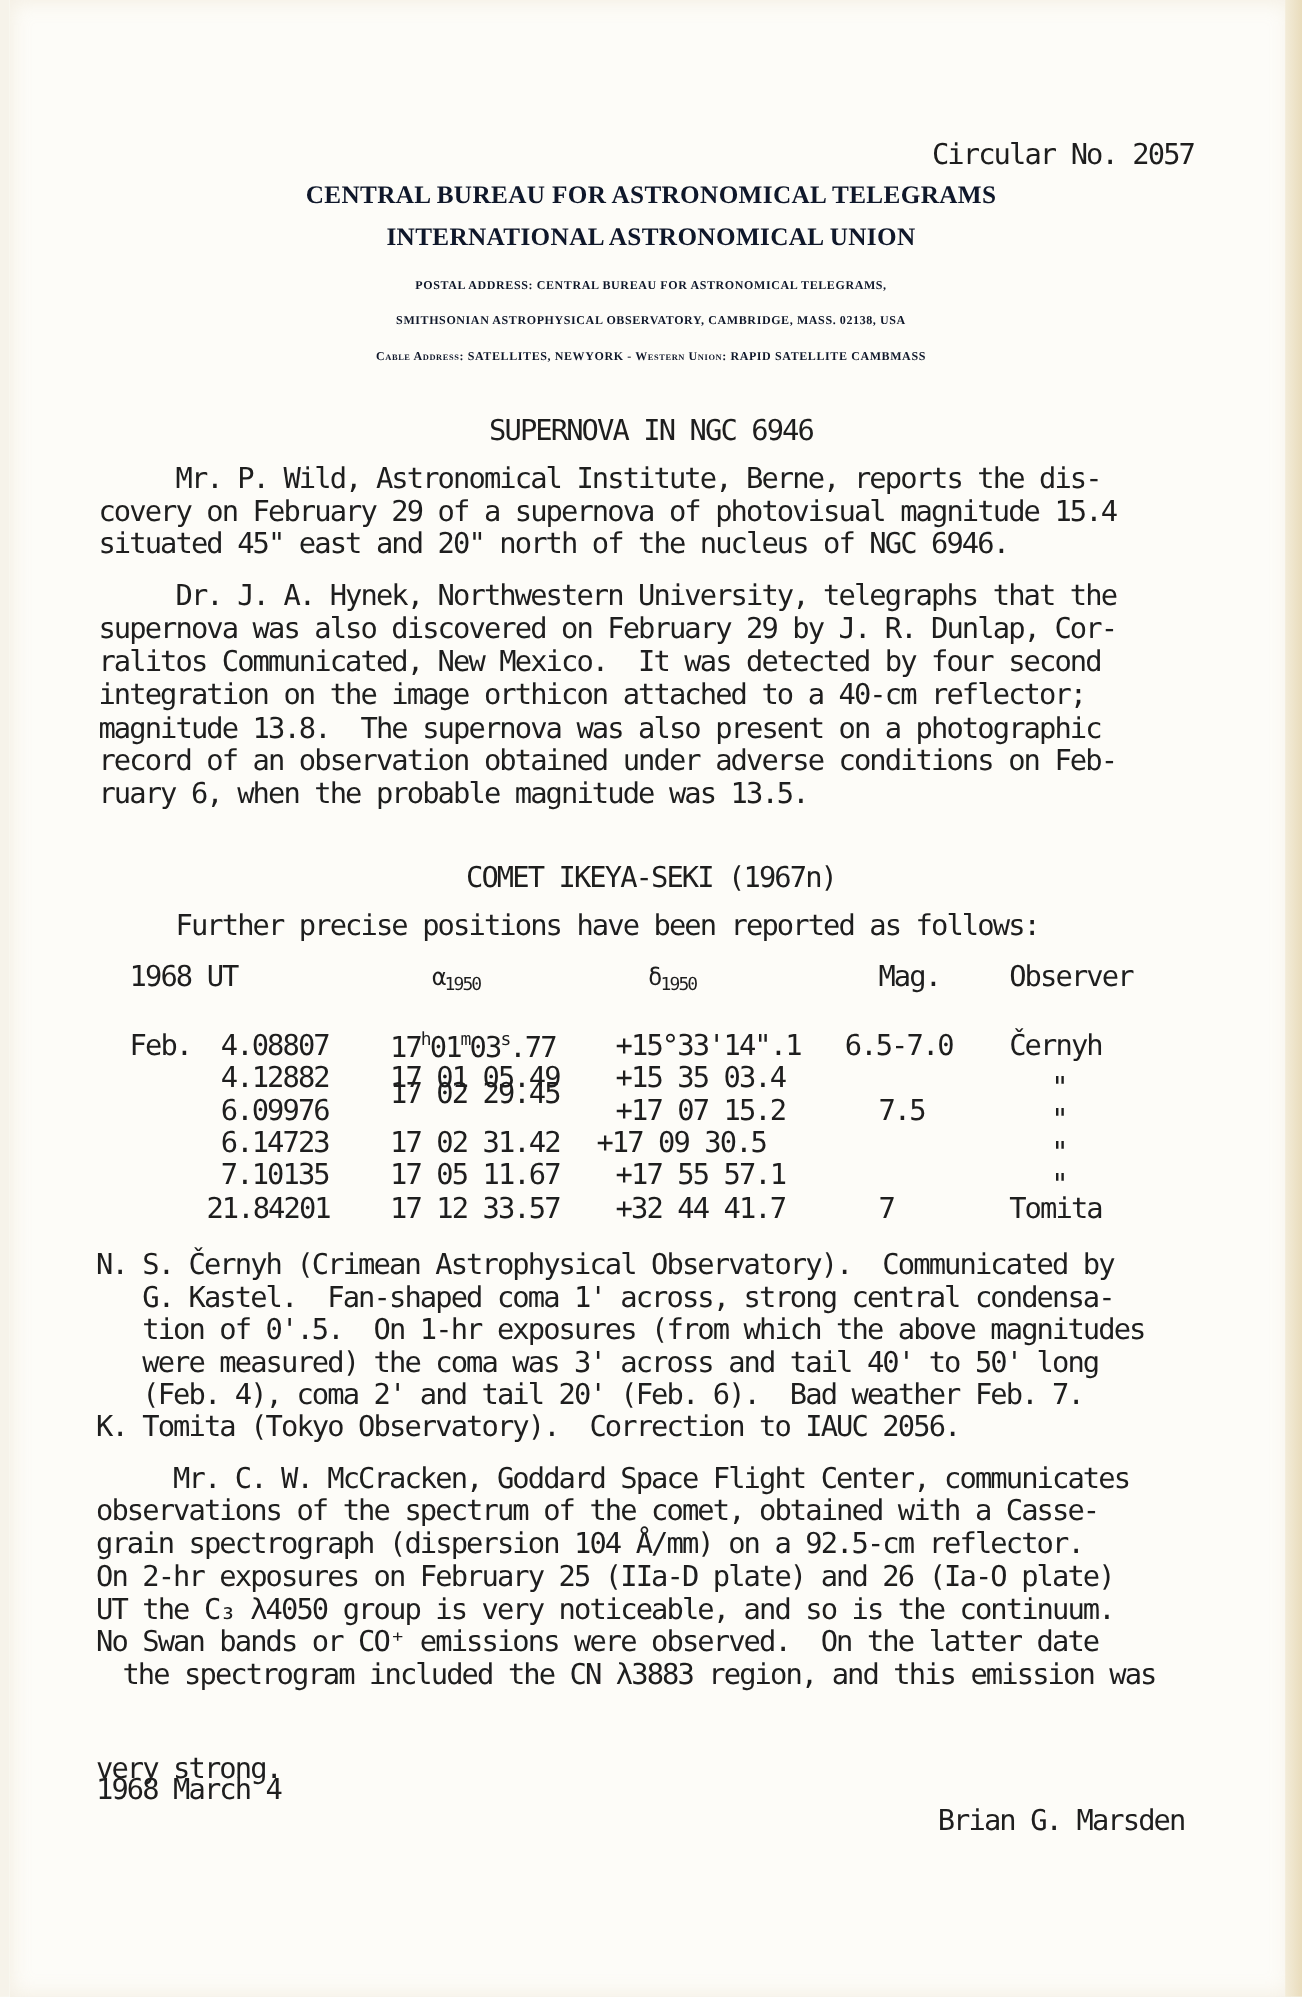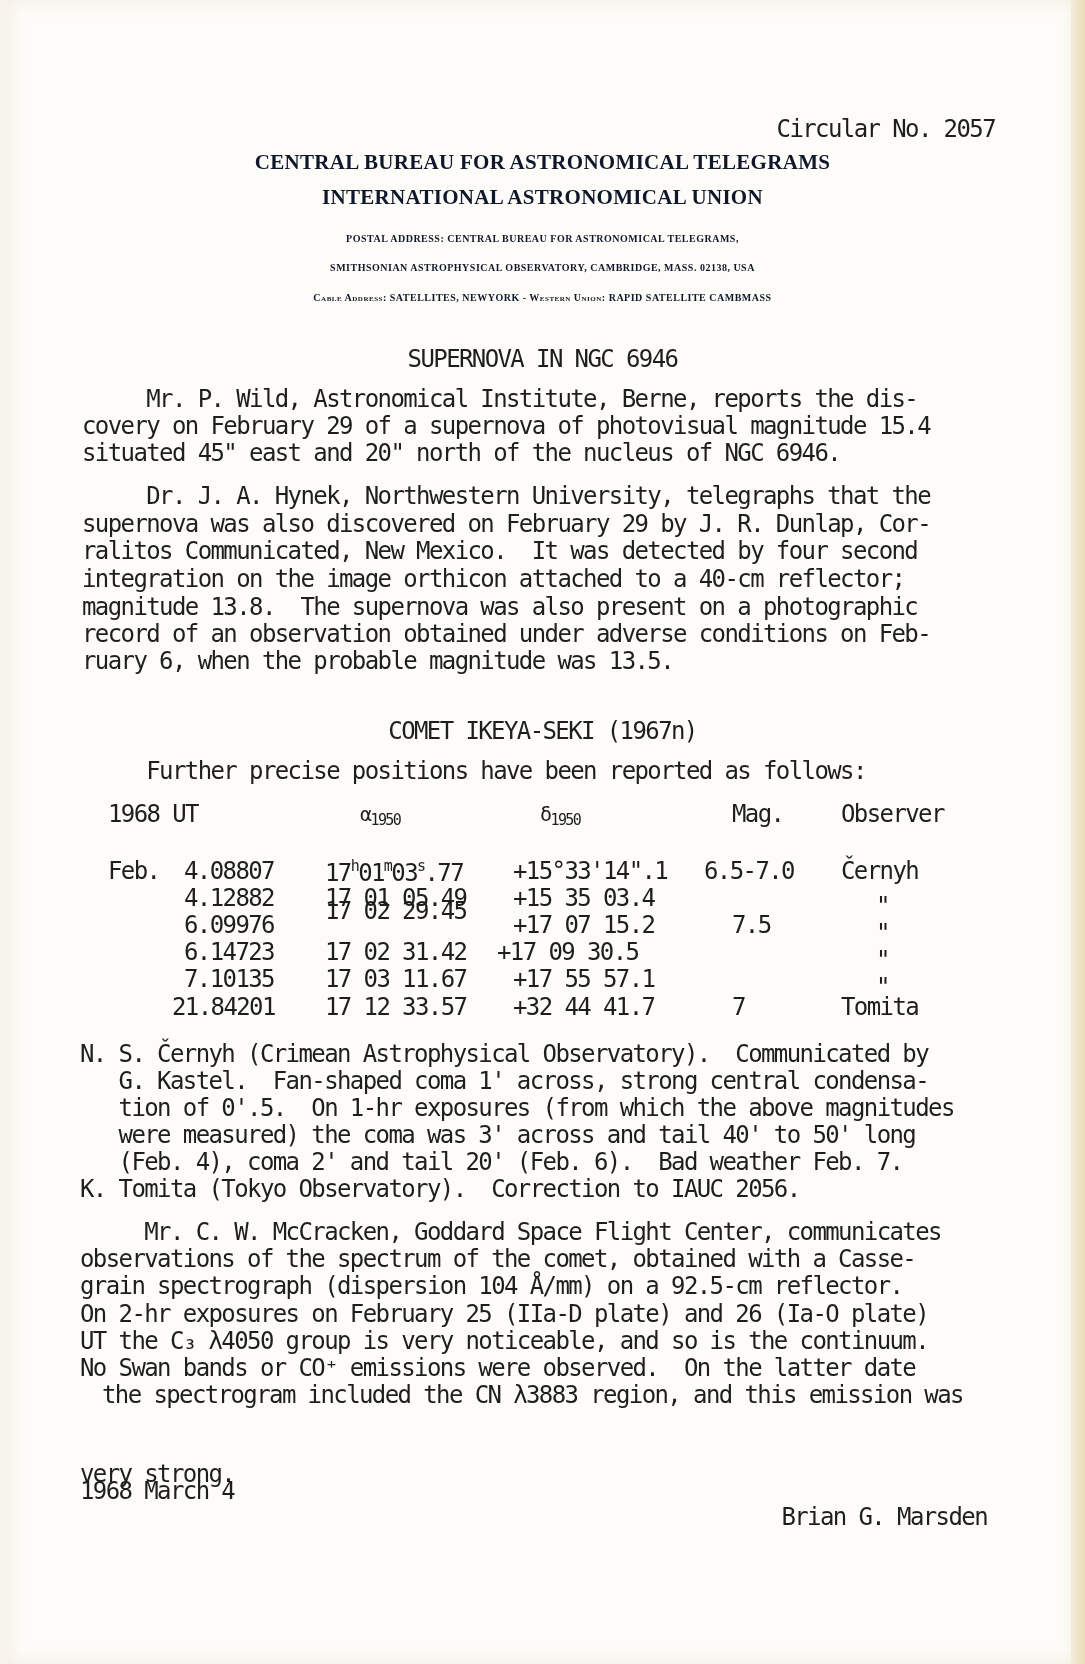--- a/index.html
+++ b/index.html
@@ -89,21 +89,21 @@
   <div class="abs mono" style="top:911px; left:513px;">+17 07 15.2</div>
   <div class="abs mono" style="top:911px; left:732px;">7.5</div>
   <div class="abs mono" style="top:919px; left:876px;">"</div>
 
   <div class="abs mono" style="top:938px; left:184px;">6.14723</div>
   <div class="abs mono" style="top:938px; left:325px;">17 02 31.42</div>
   <div class="abs mono" style="top:938px; left:497px;">+17 09 30.5</div>
   <div class="abs mono" style="top:946px; left:876px;">"</div>
 
   <div class="abs mono" style="top:965px; left:184px;">7.10135</div>
-  <div class="abs mono" style="top:965px; left:325px;">17 03 11.67</div>
+  <div class="abs mono" style="top:965px; left:325px;">17 05 11.67</div>
   <div class="abs mono" style="top:965px; left:513px;">+17 55 57.1</div>
   <div class="abs mono" style="top:973px; left:876px;">"</div>
 
   <div class="abs mono" style="top:993px; left:172px;">21.84201</div>
   <div class="abs mono" style="top:993px; left:325px;">17 12 33.57</div>
   <div class="abs mono" style="top:993px; left:513px;">+32 44 41.7</div>
   <div class="abs mono" style="top:993px; left:732px;">7</div>
   <div class="abs mono" style="top:993px; left:841px;">Tomita</div>
 </div>
 

